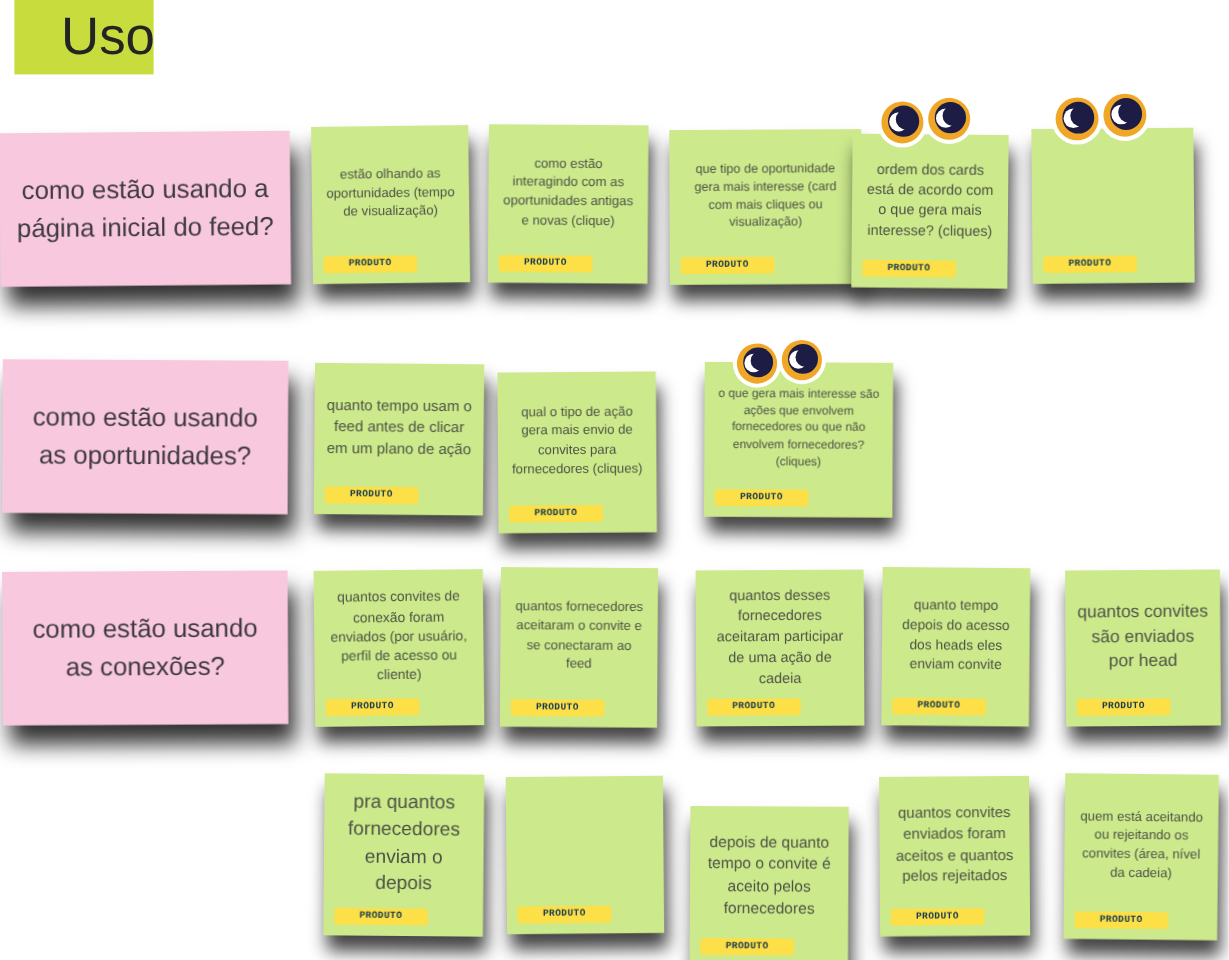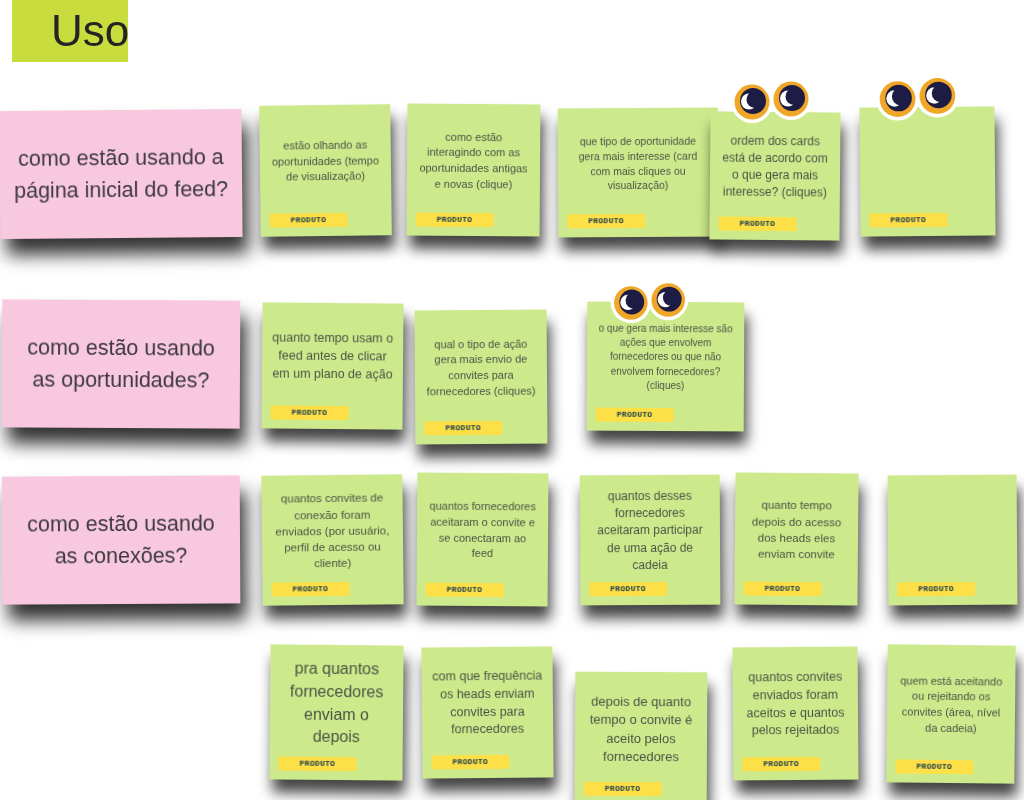--- a/index.html
+++ b/index.html
@@ -113,29 +113,29 @@
   </div>
   <div class="note green" style="left:580px;top:475px;width:140px;height:130px;font-size:12px;transform:rotate(-0.3deg);">
     <div class="note-inner">quantos desses fornecedores aceitaram participar de uma ação de cadeia</div>
     <span class="tag">PRODUTO</span>
   </div>
   <div class="note green" style="left:735px;top:473px;width:123px;height:132px;font-size:11.5px;transform:rotate(0.5deg);">
     <div class="note-inner">quanto tempo depois do acesso dos heads eles enviam convite</div>
     <span class="tag">PRODUTO</span>
   </div>
   <div class="note green" style="left:888px;top:475px;width:129px;height:130px;font-size:14.5px;transform:rotate(-0.4deg);">
+    <div class="note-inner">quantos convites são enviados por head</div>
     <span class="tag">PRODUTO</span>
   </div>
 
   <div class="note green" style="left:270px;top:645px;width:133px;height:135px;font-size:16px;transform:rotate(0.5deg);">
     <div class="note-inner">pra quantos fornecedores enviam o depois</div>
     <span class="tag">PRODUTO</span>
   </div>
   <div class="note green" style="left:422px;top:647px;width:131px;height:131px;font-size:12.5px;transform:rotate(-0.5deg);">
-    <div class="note-inner">com que frequência os heads enviam convites para fornecedores</div>
     <span class="tag">PRODUTO</span>
   </div>
   <div class="note green" style="left:575px;top:647px;width:132px;height:133px;font-size:13px;transform:rotate(0.3deg);margin-top:25px;">
     <div class="note-inner">depois de quanto tempo o convite é aceito pelos fornecedores</div>
     <span class="tag">PRODUTO</span>
   </div>
   <div class="note green" style="left:733px;top:647px;width:125px;height:133px;font-size:12.5px;transform:rotate(-0.4deg);">
     <div class="note-inner">quantos convites enviados foram aceitos e quantos pelos rejeitados</div>
     <span class="tag">PRODUTO</span>
   </div>

